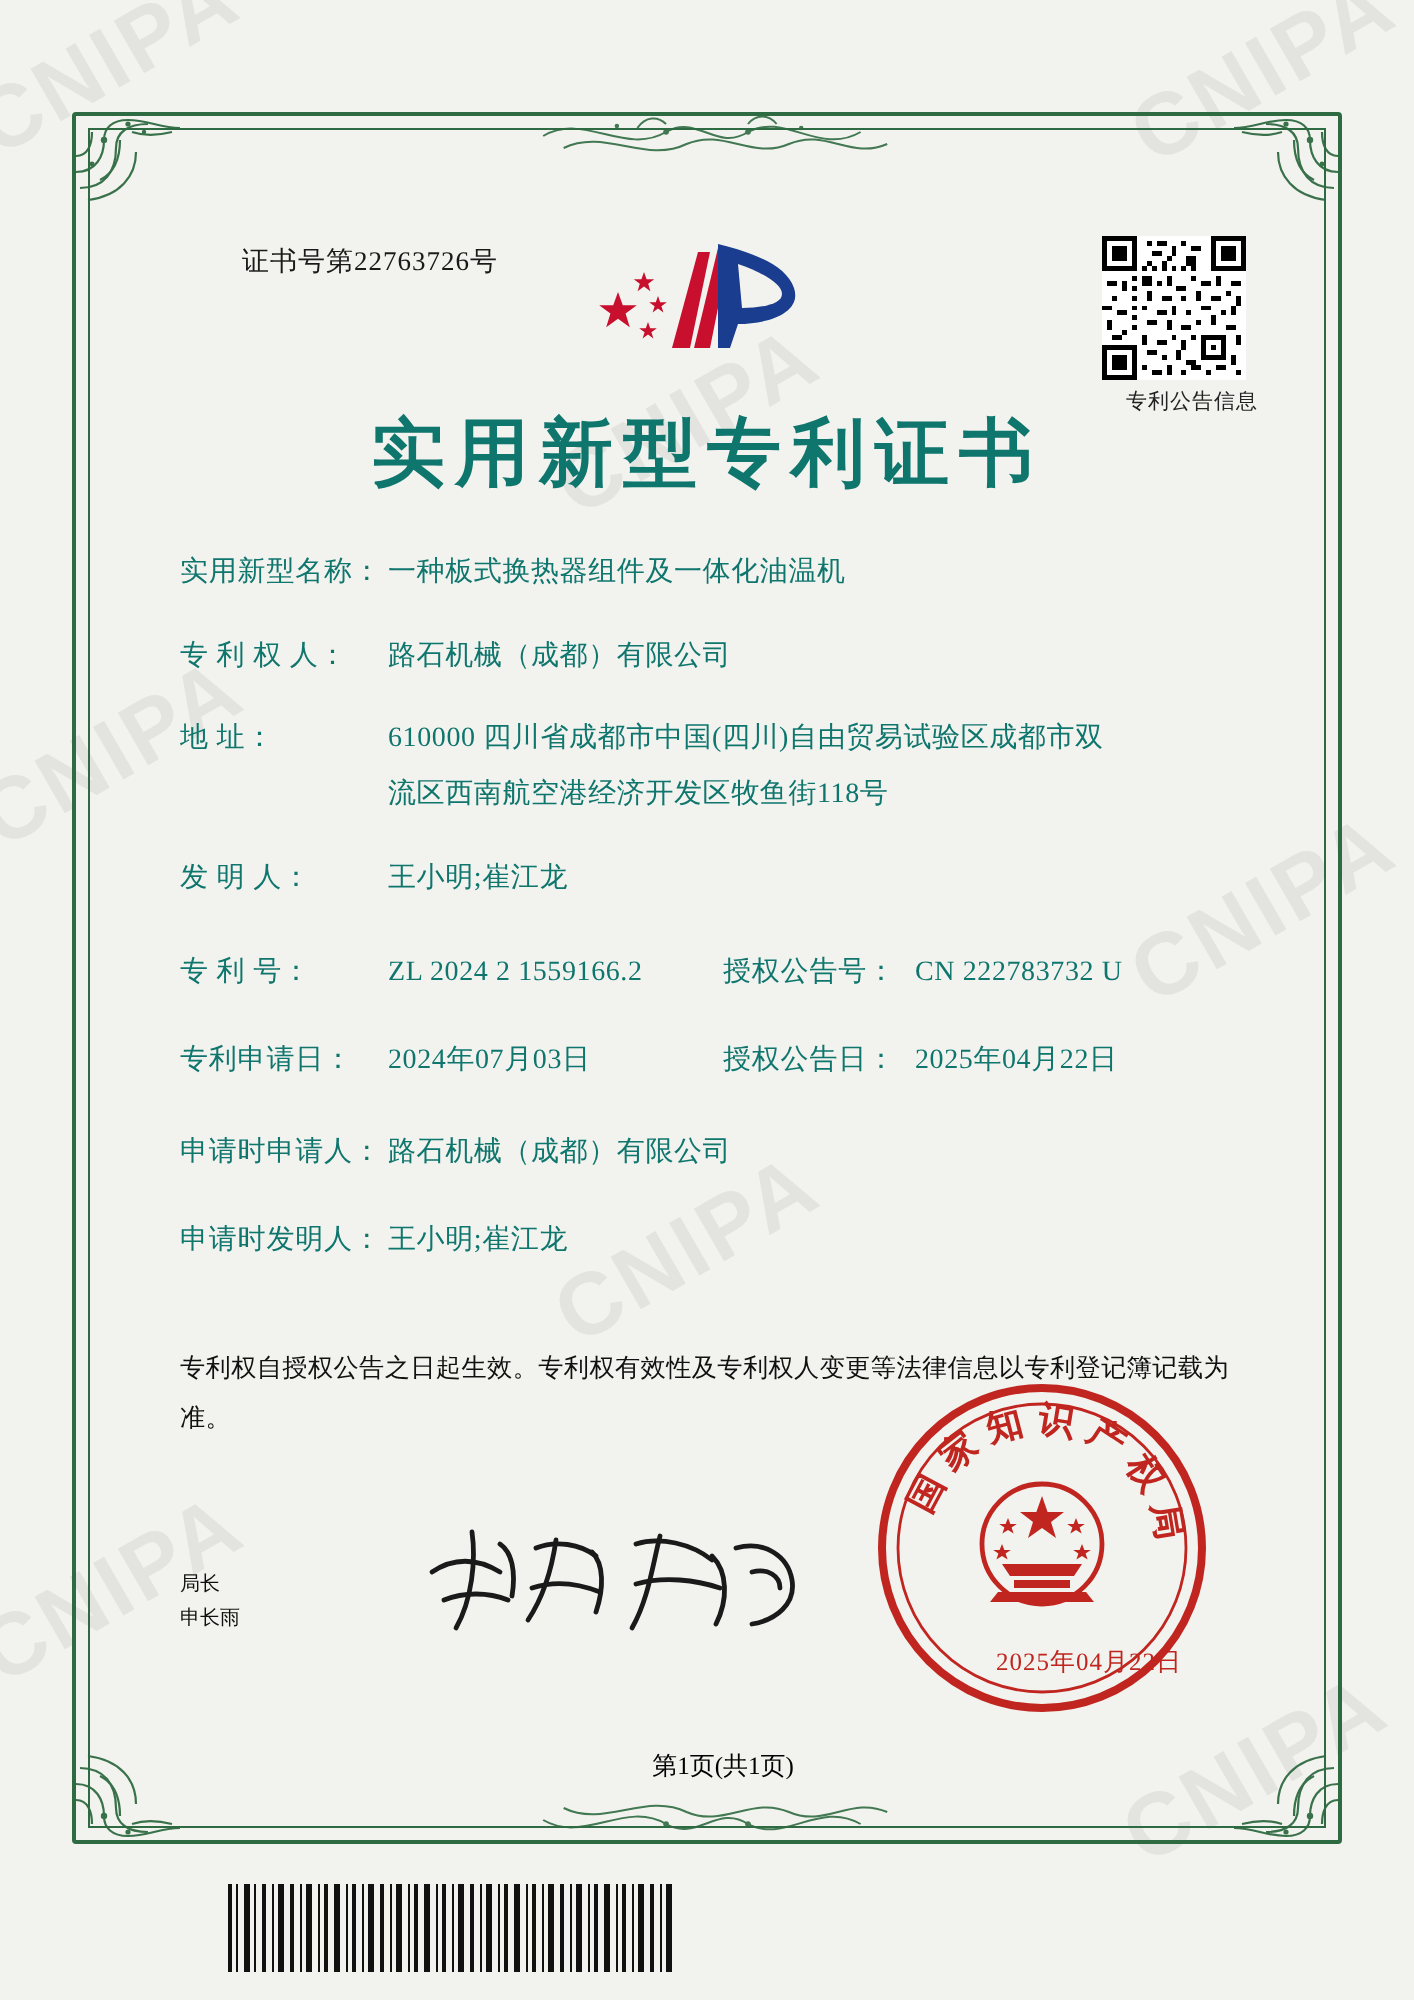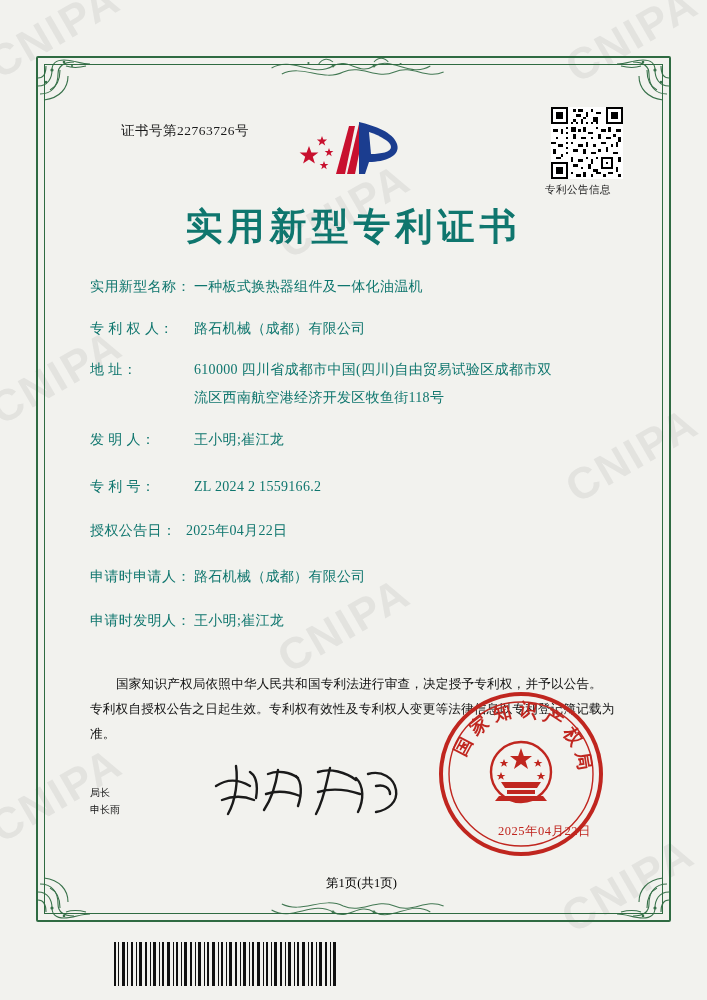--- a/index.html
+++ b/index.html
@@ -103,23 +103,23 @@
     left: 50%;
     transform: translateX(-50%);
     top: 38px;
     width: 130px;
     height: 70px;
   }
 
   .qr-block {
     position: absolute;
     right: 22px;
-    top: 31px;
+    top: 42px;
     width: 84px;
-    text-align: left;
+    text-align: right;
   }
   .qr-img {
     width: 72px;
     height: 72px;
     margin: 0 auto;
     display:block;
   }
   .qr-caption {
     margin-top: 4px;
     font-size: 10.5px;
@@ -509,42 +509,49 @@
       <div class="row">
         <div class="lbl">发 明 人：</div>
         <div class="val">王小明;崔江龙</div>
       </div>
 
       <div class="row row-split" style="margin-top:26px;">
         <div class="half">
           <div class="lbl">专 利 号：</div>
           <div class="val">ZL 2024 2 1559166.2</div>
         </div>
+        <div class="half second">
+          <div class="lbl">授权公告号：</div>
+          <div class="val">CN 222783732 U</div>
+        </div>
       </div>
 
       <div class="row row-split" style="margin-top:22px;">
+        <div class="half">
+          <div class="lbl">专利申请日：</div>
+          <div class="val">2024年07月03日</div>
+        </div>
         <div class="half second">
           <div class="lbl">授权公告日：</div>
           <div class="val">2025年04月22日</div>
         </div>
       </div>
 
       <div class="row" style="margin-top:24px;">
         <div class="lbl">申请时申请人：</div>
         <div class="val">路石机械（成都）有限公司</div>
       </div>
 
       <div class="row" style="margin-top:22px;">
         <div class="lbl">申请时发明人：</div>
         <div class="val">王小明;崔江龙</div>
       </div>
     </div>
 
     <div class="statement">
-      <p class="indent">国家知识产权局依照中华人民共和国专利法进行审查，决定授予专利权，并予以公告。</p>
       <p>专利权自授权公告之日起生效。专利权有效性及专利权人变更等法律信息以专利登记簿记载为准。</p>
     </div>
 
     <div class="director">
       <div>局长</div>
       <div>申长雨</div>
     </div>
 
     <div class="signature">
       <svg width="200" height="70" viewBox="0 0 200 70">

